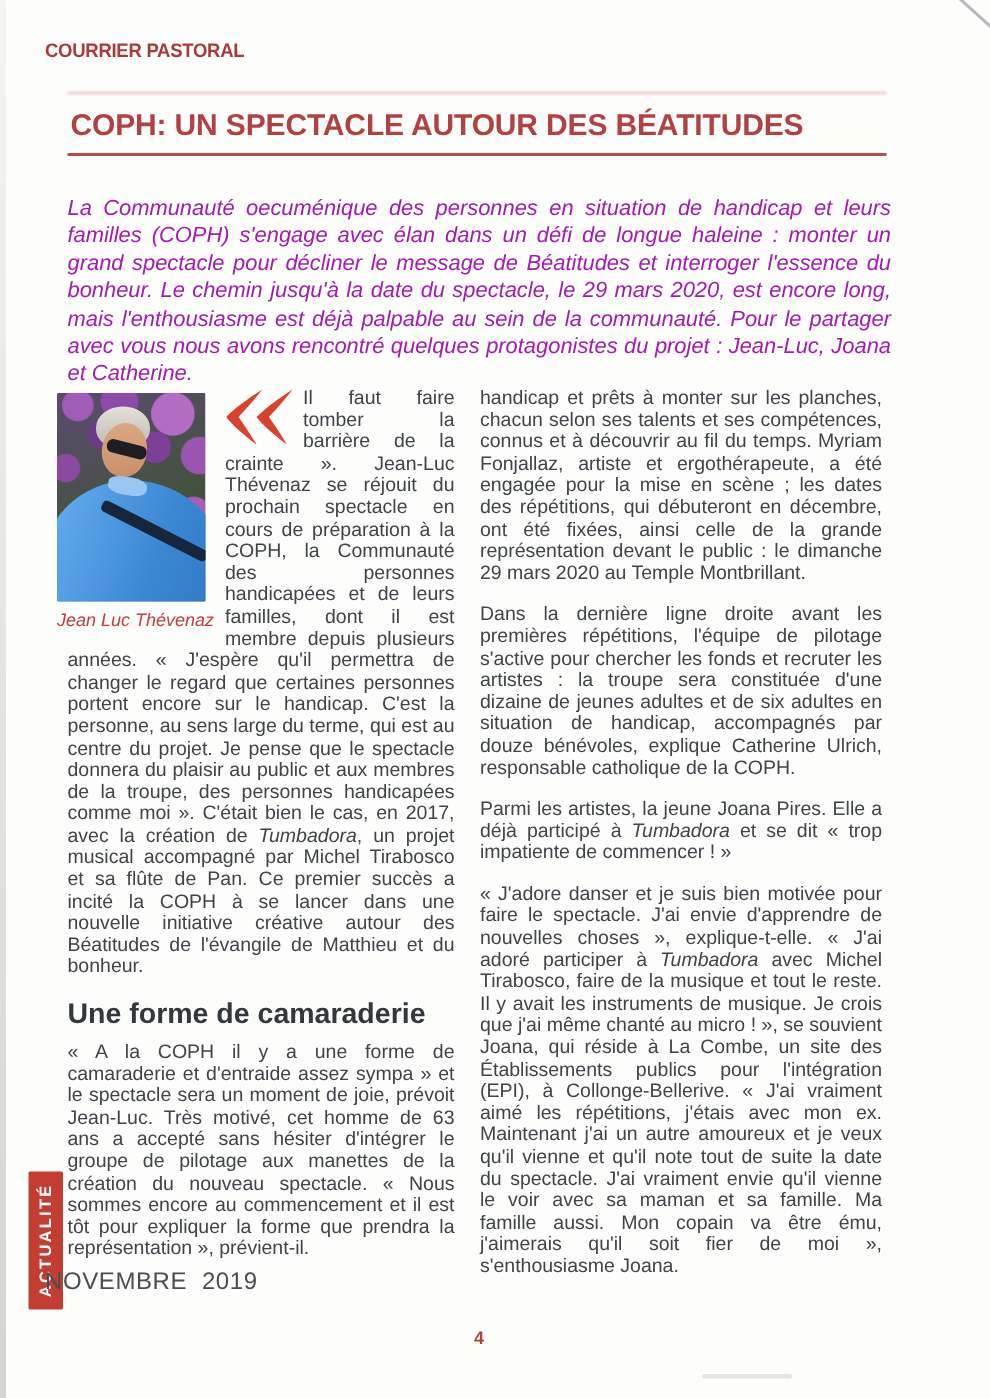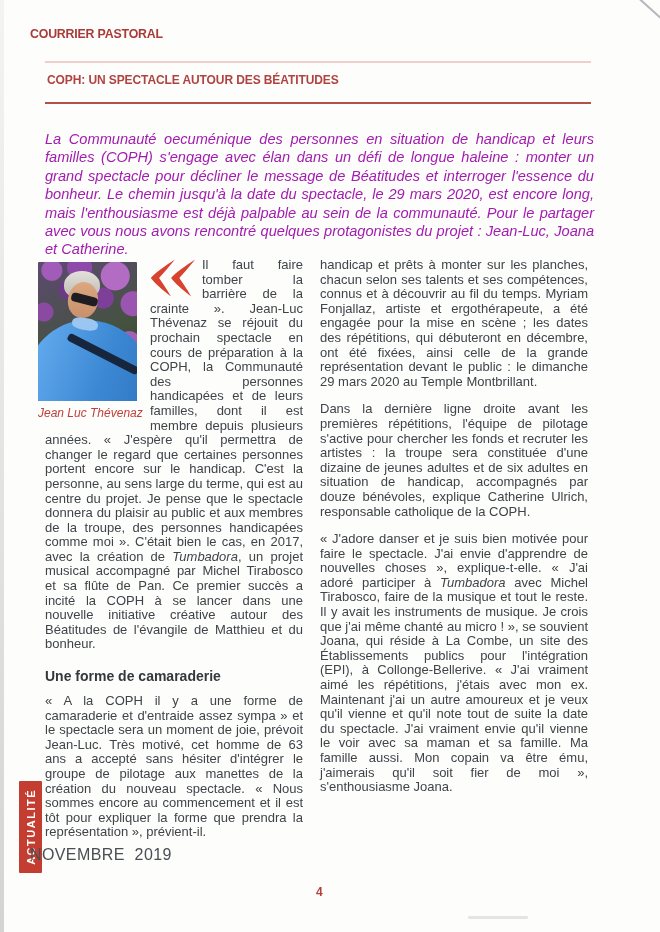--- a/index.html
+++ b/index.html
@@ -9,29 +9,29 @@
     font-family:"Liberation Sans","DejaVu Sans",sans-serif;
     -webkit-font-smoothing:antialiased;
   }
   .abs{position:absolute;}
   
   .masthead{left:30px;top:26px;font-size:13px;font-weight:bold;color:#a83a38;
     letter-spacing:-0.2px;transform:scaleX(0.95);transform-origin:left;}
   
   .faint-rule{left:45px;top:61px;width:546px;height:2px;background:#d99a97;opacity:.45;filter:blur(.6px);}
   
-  .title{left:47px;top:73px;margin:0;font-size:12px;font-weight:bold;color:#b04341;letter-spacing:-0.1px;}
+  .title{left:47px;top:73px;margin:0;font-size:20px;font-weight:bold;color:#b04341;letter-spacing:-0.1px;}
   .title-rule{left:45px;top:102px;width:546px;height:2px;background:#b3504c;}
   
   .intro{left:45px;top:130px;width:549px;margin:0;font-style:italic;
     font-size:14.6px;line-height:18.4px;color:#a21caf;text-align:justify;}
   
   .columns{left:45px;top:258px;width:543px;display:grid;grid-template-columns:258px 268px;column-gap:17px;}
   .col p{margin:0 0 13px;font-size:13px;line-height:14.6px;color:#3f4449;text-align:justify;hyphens:auto;}
-  .col h2{margin:17px 0 10px;font-size:14px;line-height:15px;font-weight:bold;color:#33383d;}
+  .col h2{margin:17px 0 10px;font-size:19px;line-height:15px;font-weight:bold;color:#33383d;}
   .col i{font-style:italic;}
   
   .figure{display:block;float:left;width:103px;margin:4px 9px 3px -7px;}
   .photo{display:block;position:relative;width:99px;height:139px;overflow:hidden;border-radius:1px;
     background:
       radial-gradient(circle at 14% 6%, #a05cb8 0 10px, rgba(0,0,0,0) 11px),
       radial-gradient(circle at 42% 4%, #8e4aa8 0 12px, rgba(0,0,0,0) 13px),
       radial-gradient(circle at 78% 10%, #b36cc4 0 14px, rgba(0,0,0,0) 15px),
       radial-gradient(circle at 96% 30%, #9a55b0 0 12px, rgba(0,0,0,0) 13px),
       radial-gradient(circle at 66% 26%, #7d3f97 0 10px, rgba(0,0,0,0) 11px),
@@ -102,20 +102,21 @@
         </g>
       </svg>
       <span>Il faut faire tomber la barrière de la crainte ». Jean-Luc Thévenaz se réjouit du prochain spectacle en cours de préparation à la COPH, la Communauté des personnes handicapées et de leurs familles, dont il est membre depuis plusieurs années. « J'espère qu'il permettra de changer le regard que certaines personnes portent encore sur le handicap. C'est la personne, au sens large du terme, qui est au centre du projet. Je pense que le spectacle donnera du plaisir au public et aux membres de la troupe, des personnes handicapées comme moi ». C'était bien le cas, en 2017, avec la création de </span><i>Tumbadora</i><span>, un projet musical accompagné par Michel Tirabosco et sa flûte de Pan. Ce premier succès a incité la COPH à se lancer dans une nouvelle initiative créative autour des Béatitudes de l'évangile de Matthieu et du bonheur.</span>
     </p>
     <h2>Une forme de camaraderie</h2>
     <p>« A la COPH il y a une forme de camaraderie et d'entraide assez sympa » et le spectacle sera un moment de joie, prévoit Jean-Luc. Très motivé, cet homme de 63 ans a accepté sans hésiter d'intégrer le groupe de pilotage aux manettes de la création du nouveau spectacle. « Nous sommes encore au commencement et il est tôt pour expliquer la forme que prendra la représentation », prévient-il.</p>
   </div>
   <div class="col">
     <p>handicap et prêts à monter sur les planches, chacun selon ses talents et ses compétences, connus et à découvrir au fil du temps. Myriam Fonjallaz, artiste et ergothérapeute, a été engagée pour la mise en scène ; les dates des répétitions, qui débuteront en décembre, ont été fixées, ainsi celle de la grande représentation devant le public : le dimanche 29 mars 2020 au Temple Montbrillant.</p>
     <p>Dans la dernière ligne droite avant les premières répétitions, l'équipe de pilotage s'active pour chercher les fonds et recruter les artistes : la troupe sera constituée d'une dizaine de jeunes adultes et de six adultes en situation de handicap, accompagnés par douze bénévoles, explique Catherine Ulrich, responsable catholique de la COPH.</p>
+    <p><span>Parmi les artistes, la jeune Joana Pires. Elle a déjà participé à </span><i>Tumbadora</i><span> et se dit « trop impatiente de commencer ! »</span></p>
     <p><span>« J'adore danser et je suis bien motivée pour faire le spectacle. J'ai envie d'apprendre de nouvelles choses », explique-t-elle. « J'ai adoré participer à </span><i>Tumbadora</i><span> avec Michel Tirabosco, faire de la musique et tout le reste. Il y avait les instruments de musique. Je crois que j'ai même chanté au micro ! », se souvient Joana, qui réside à La Combe, un site des Établissements publics pour l'intégration (EPI), à Collonge-Bellerive. « J'ai vraiment aimé les répétitions, j'étais avec mon ex. Maintenant j'ai un autre amoureux et je veux qu'il vienne et qu'il note tout de suite la date du spectacle. J'ai vraiment envie qu'il vienne le voir avec sa maman et sa famille. Ma famille aussi. Mon copain va être ému, j'aimerais qu'il soit fier de moi », s'enthousiasme Joana.</span></p>
   </div>
 </div>
 
 <div class="abs badge">
   <span>ACTUALITÉ</span>
 </div>
 
 <div class="abs footer-issue">NOVEMBRE 2019</div>
 <div class="abs footer-page">4</div>

